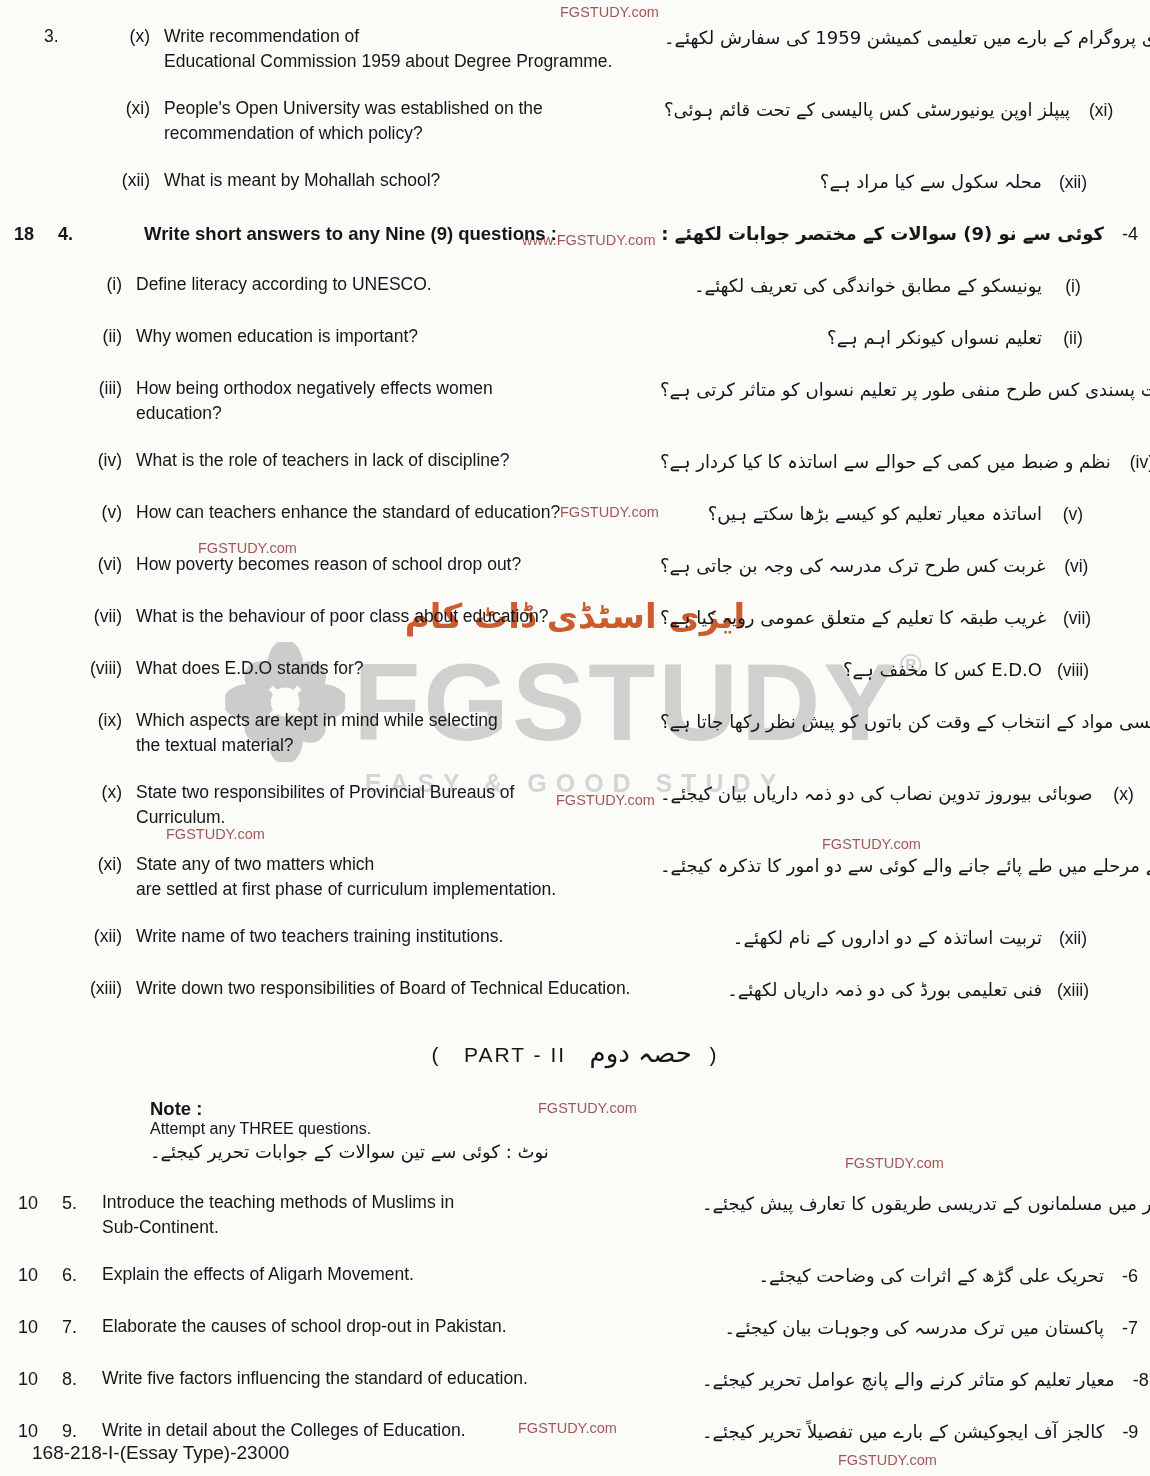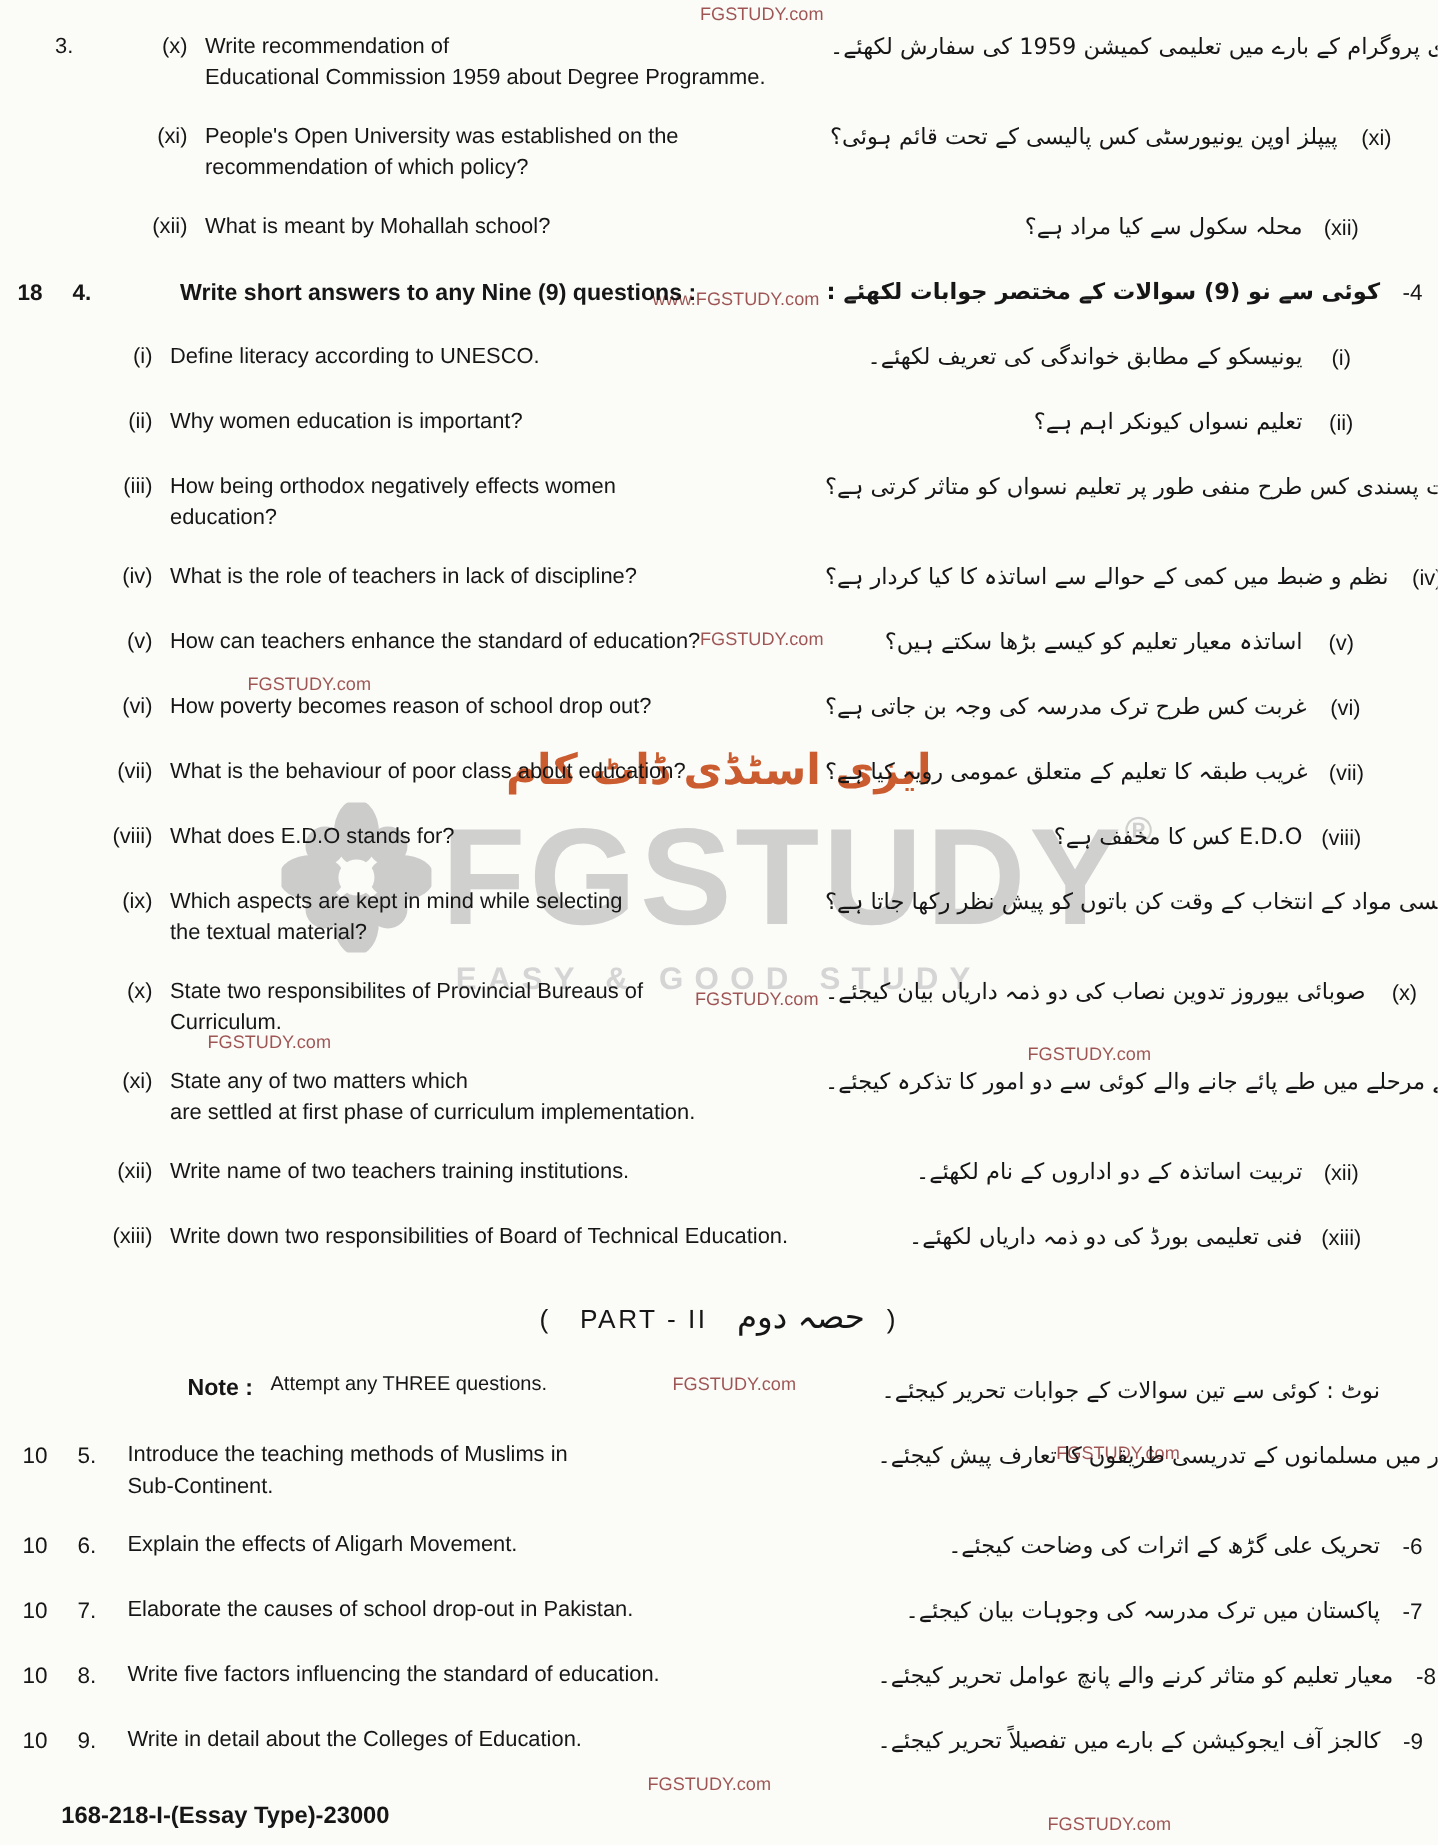--- a/index.html
+++ b/index.html
@@ -27,24 +27,24 @@
   .rnum { flex:none; width:34px; text-align:right; font-size:18px; line-height:28px; }
   .hdr .en, .hdr .ur, .hdr .marks, .hdr .qn { font-weight:bold; }
   .hdr { padding-left:14px;align-items:center; }
   .marks { flex:none; width:44px; font-size:18px; line-height:26px; }
   .qn { flex:none; width:40px; font-size:18px; line-height:26px; }
   .hdr .entxt { font-size:18.5px; line-height:26px;margin-left:46px; }
   .qrow { padding-left:18px; }
   .part2 { position:relative; z-index:2; text-align:center; margin:34px 0 30px 0;
            font-size:21px; letter-spacing:2px; }
   .part2 .p2ur { font-family:"DejaVu Sans", sans-serif; letter-spacing:0; font-size:26px; }
-  .noterow { padding-left:150px; }
+  .noterow { padding-left:150px;flex-direction:column; }
   .noterow .nlabel { font-weight:bold; font-size:18.5px; padding-right:14px; }
   .noterow .ntext { font-weight:normal; font-size:16px; }
-  .footer { position:absolute; z-index:2; left:49px; bottom:12px; font-size:19px;font-weight:bold; }
+  .footer { position:absolute; z-index:2; left:32px; bottom:12px; font-size:19px; }
   
   .wm { position:absolute; z-index:1; color:#7f1d1d; opacity:.75; font-size:14.5px; }
   .logo-wm { position:absolute; z-index:1; top:596px; left:50%; transform:translateX(-50%);
              text-align:center; color:#c6c6c6; opacity:.85; pointer-events:none; }
   .logo-urdu { font-family:"DejaVu Sans", sans-serif; font-size:34px; font-weight:bold;
                color:#c2410c; margin-bottom:2px; }
   .logo-main { display:flex; align-items:center; justify-content:center;
                font-size:110px; font-weight:bold; letter-spacing:3px; color:#c9c9c9; }
   .logo-flower { width:120px; height:120px; margin-right:8px; }
   .logo-reg { font-size:30px; align-self:flex-start; margin-top:10px; }

